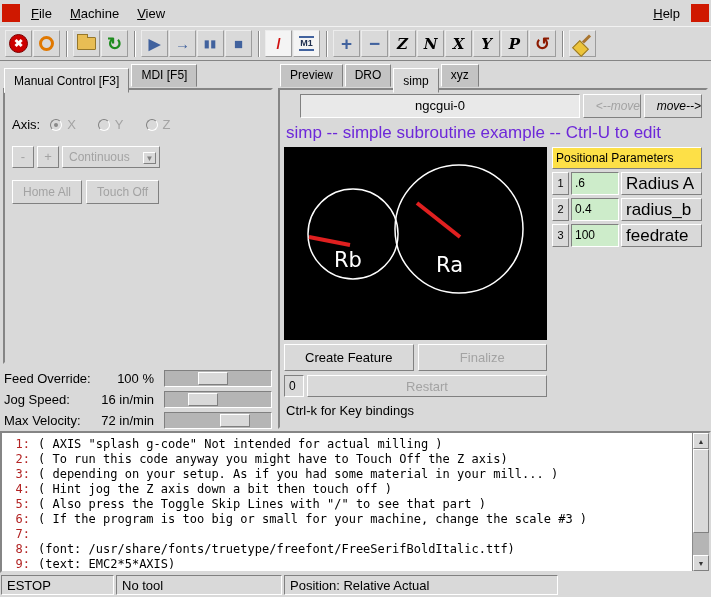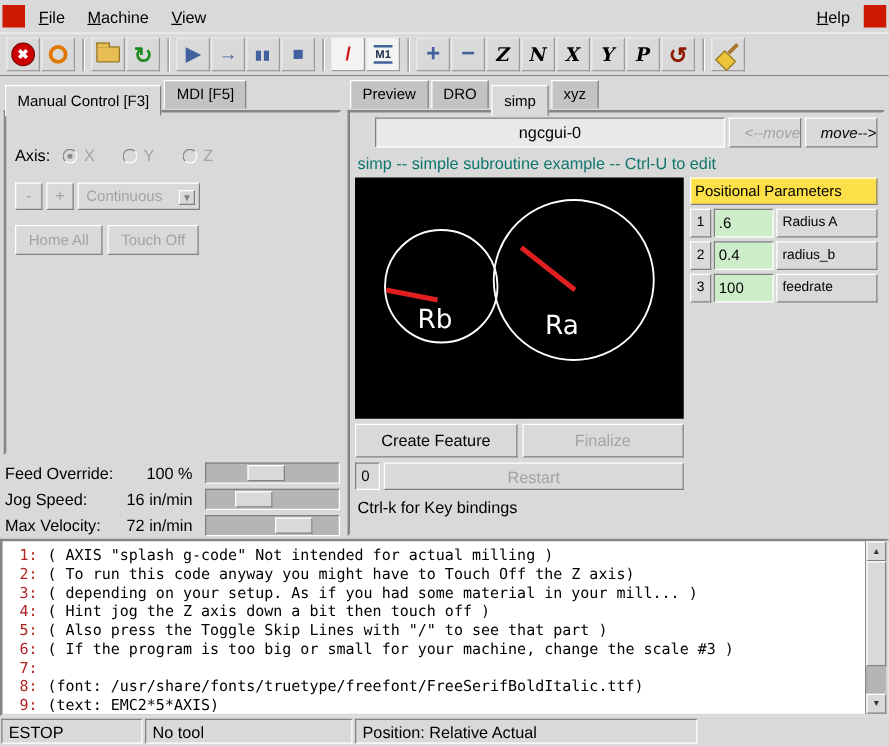--- a/index.html
+++ b/index.html
@@ -68,29 +68,29 @@
   .slider-value { flex:1; text-align:right; padding-right:10px; font-size:13px; }
   .slider { position:relative; width:108px; height:17px; flex:0 0 auto; margin-right:2px; }
   .trough { position:absolute; inset:0; background:#b5b5b5; border:1px solid; border-color:#808080 #ffffff #ffffff #808080; }
   .handle { position:absolute; top:2px; height:13px; width:30px; background:#d9d9d9; border:1px solid; border-color:#ffffff #808080 #808080 #ffffff; }
 
   
   .ngc-frame { margin:1px 3px 0 2px; height:341px; border:2px inset #d9d9d9; padding:4px; display:flex; flex-direction:column; gap:4px; }
   .entry-row { display:flex; gap:3px; height:24px; }
   .ngc-entry { flex:1; background:#e9e9e9; text-align:center; font-size:13px; line-height:22px;margin-left:16px; }
   .move-btn { width:58px; text-align:right; font-size:12px; line-height:22px;font-style:italic; }
-  .ngc-desc { color:#0f766e; font-size:13px; padding:1px 2px 0 2px; }
+  .ngc-desc { color:#6d28d9; font-size:17px; padding:1px 2px 0 2px; }
   .content-row { display:flex; gap:5px; }
   .canvas { width:263px; height:193px; background:#000; flex:0 0 auto; }
   .params { width:150px; }
   .params-header { background:#fde047; border:1px solid; border-color:#ffffff #808080 #808080 #ffffff; font-size:12px; padding:3px 3px; white-space:nowrap; }
   .param-row { display:flex; gap:2px; margin-top:3px; height:23px; }
   .param-idx { width:17px; font-size:11px; text-align:center; line-height:21px; }
   .param-entry { width:48px; background:#cdecca; font-size:12px; padding-left:3px; line-height:21px; }
-  .param-name { flex:1; font-size:11px; padding-left:4px; line-height:21px; }
+  .param-name { flex:1; font-size:17px; padding-left:4px; line-height:21px; }
   .cf-row { display:flex; gap:4px; width:263px; height:27px; }
   .btn { display:flex; align-items:center; justify-content:center; font-size:13px; }
   .cf-row .btn { flex:1; }
   .restart-row { display:flex; gap:3px; width:263px; height:22px; }
   .restart-count { width:20px; background:#d9d9d9; font-size:12px; padding-left:4px; line-height:20px; }
   .restart-btn { flex:1; font-size:13px; }
   .ngc-hint { color:#000000; font-size:13px; padding:2px 2px; }
 
   
   .gcode { height:142px; display:flex; border:2px inset #d9d9d9; background:#fff; }

